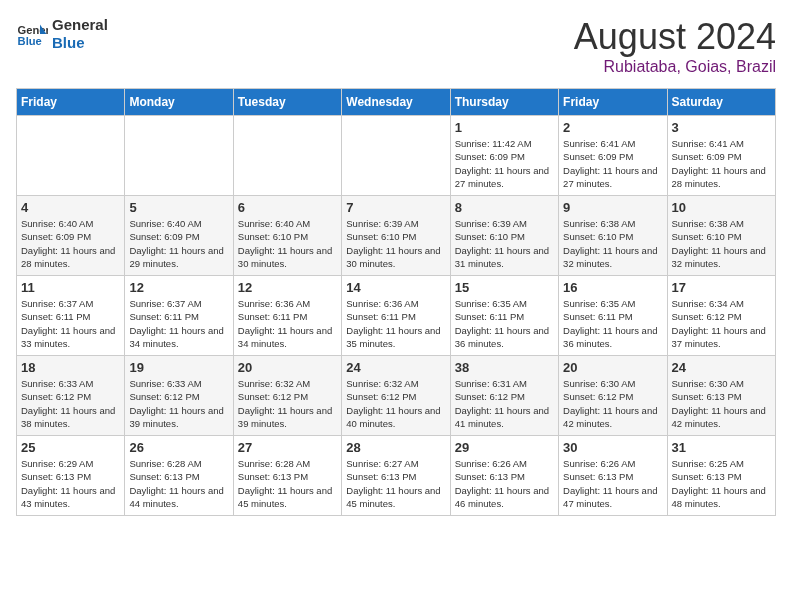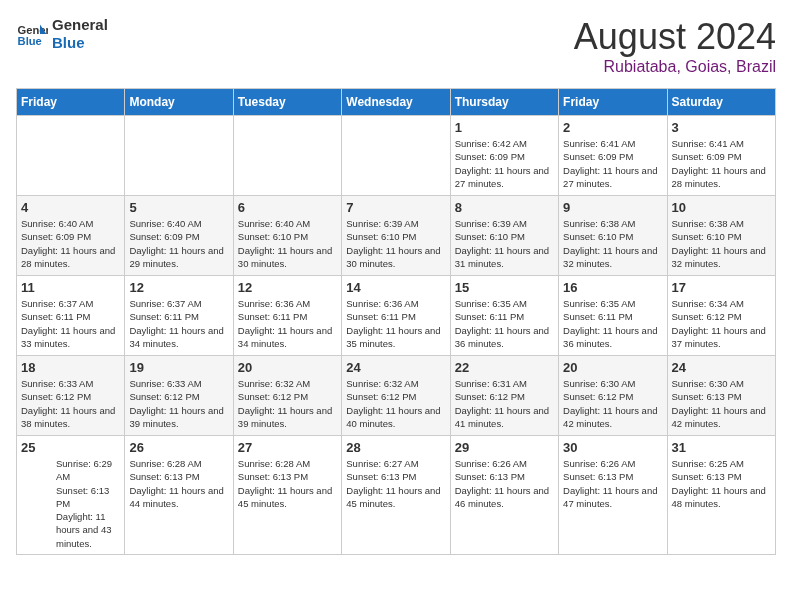--- a/index.html
+++ b/index.html
@@ -111,21 +111,21 @@
       </tr>
   </thead>
   <tbody id="calendar-body">
   <tr>
         <td class="empty"></td>
         <td class="empty"></td>
         <td class="empty"></td>
         <td class="empty"></td>
         <td>
           <div class="day-num">1</div>
-          <div class="day-info" style="white-space: pre-line;">Sunrise: 6:42 AM
+          <div class="day-info" style="white-space: pre-line;">Sunrise: 11:42 AM
 Sunset: 6:09 PM
 Daylight: 11 hours and 27 minutes.</div>
         </td>
         <td>
           <div class="day-num">2</div>
           <div class="day-info" style="white-space: pre-line;">Sunrise: 6:41 AM
 Sunset: 6:09 PM
 Daylight: 11 hours and 27 minutes.</div>
         </td>
         <td>
@@ -242,42 +242,42 @@
 Sunset: 6:12 PM
 Daylight: 11 hours and 39 minutes.</div>
         </td>
         <td>
           <div class="day-num">24</div>
           <div class="day-info" style="white-space: pre-line;">Sunrise: 6:32 AM
 Sunset: 6:12 PM
 Daylight: 11 hours and 40 minutes.</div>
         </td>
         <td>
-          <div class="day-num">22</div>
+          <div class="day-num">38</div>
           <div class="day-info" style="white-space: pre-line;">Sunrise: 6:31 AM
 Sunset: 6:12 PM
 Daylight: 11 hours and 41 minutes.</div>
         </td>
         <td>
           <div class="day-num">20</div>
           <div class="day-info" style="white-space: pre-line;">Sunrise: 6:30 AM
 Sunset: 6:12 PM
 Daylight: 11 hours and 42 minutes.</div>
         </td>
         <td>
           <div class="day-num">24</div>
           <div class="day-info" style="white-space: pre-line;">Sunrise: 6:30 AM
 Sunset: 6:13 PM
 Daylight: 11 hours and 42 minutes.</div>
         </td>
       </tr>
       <tr>
         <td>
           <div class="day-num">25</div>
-          <div class="day-info" style="white-space: pre-line; margin-left: 35px;">Sunrise: 6:29 AM
+          <div class="day-info" style="white-space: pre-line;">Sunrise: 6:29 AM
 Sunset: 6:13 PM
 Daylight: 11 hours and 43 minutes.</div>
         </td>
         <td>
           <div class="day-num">26</div>
           <div class="day-info" style="white-space: pre-line;">Sunrise: 6:28 AM
 Sunset: 6:13 PM
 Daylight: 11 hours and 44 minutes.</div>
         </td>
         <td>

